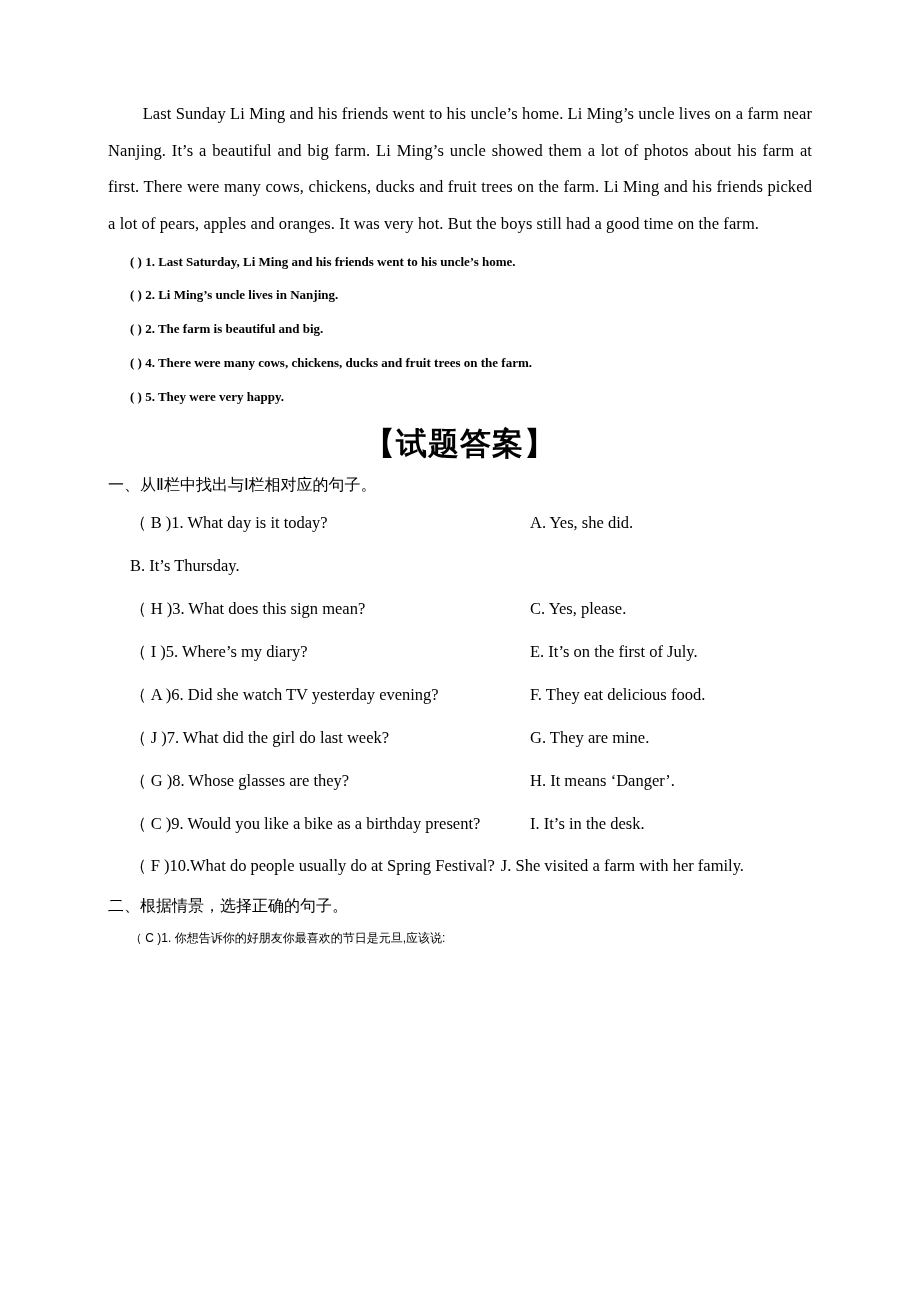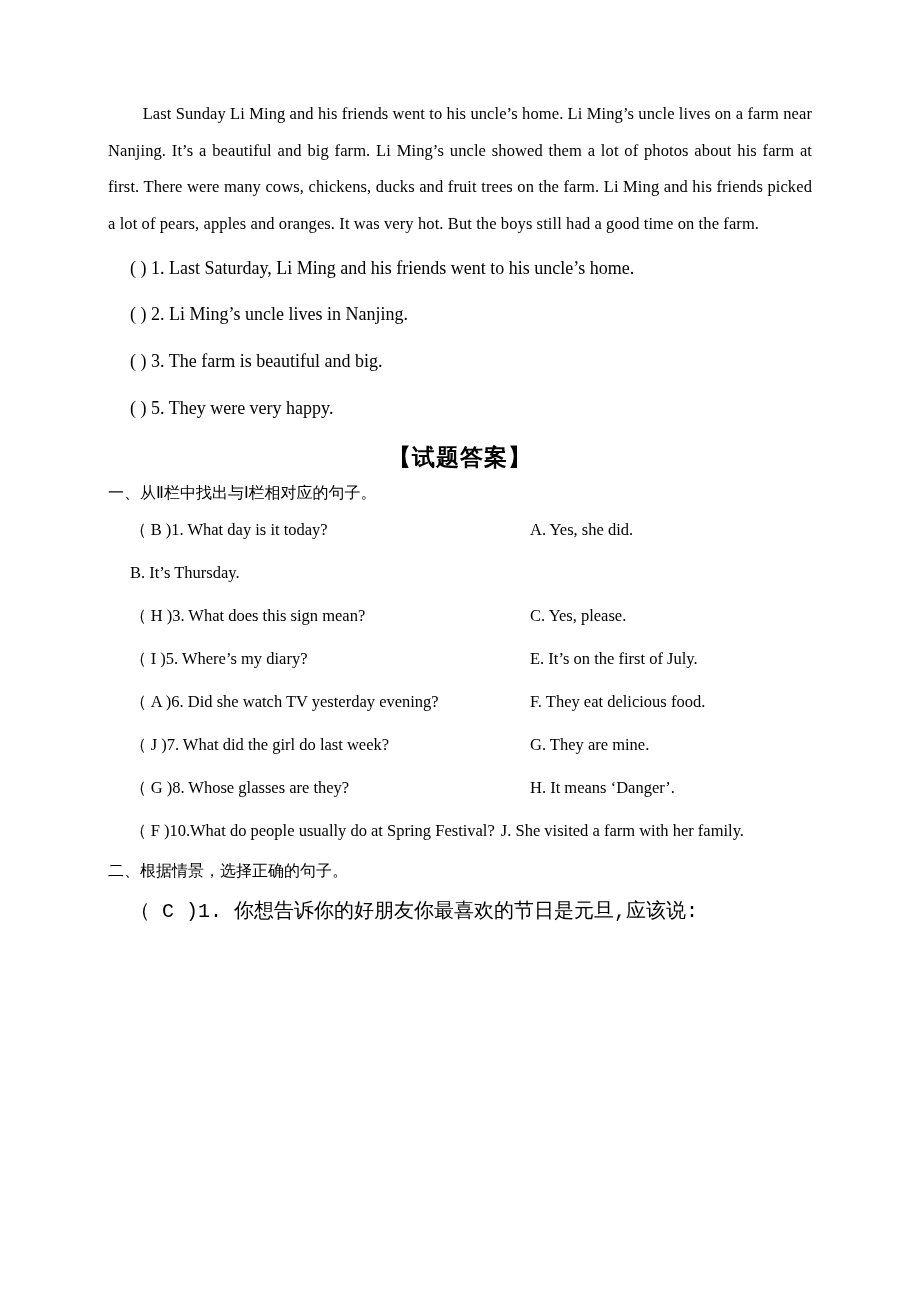--- a/index.html
+++ b/index.html
@@ -34,31 +34,32 @@
     letter-spacing: 0.1px;
   }
 
   
   .tf-list {
     margin: 0;
     padding: 0;
     list-style: none;
   }
   .tf-item {
-    font-size: 18px;
+    font-size: 13px;
     line-height: 2.6;
     padding-left: 22px;
     white-space: nowrap;
+    font-weight: bold;
   }
 
   
   .answer-heading {
     font-family: "DejaVu Sans", sans-serif;
     font-weight: bold;
-    font-size: 23px;
+    font-size: 31px;
     text-align: center;
     margin: 10px 0 6px 0;
     letter-spacing: 1px;
   }
 
   
   .cn-heading {
     font-family: "DejaVu Sans", sans-serif;
     font-size: 16px;
     margin: 4px 0 2px 0;
@@ -91,38 +92,39 @@
     padding-right: 6px;
   }
   sup {
     font-size: 0.68em;
     vertical-align: super;
     line-height: 0;
   }
 
   
   .choice-line {
-    font-family: Liberation Mono, monospace;
-    font-size: 20px;
+    font-family: Liberation Sans, sans-serif;
+    font-size: 12px;
     line-height: 2.5;
     padding-left: 22px;
     white-space: nowrap;
   }
 </style>
 </head>
 <body>
 
 <div class="page">
 
   <p class="passage">Last Sunday Li Ming and his friends went to his uncle’s home. Li Ming’s uncle lives on a farm near Nanjing. It’s a beautiful and big farm. Li Ming’s uncle showed them a lot of photos about his farm at first. There were many cows, chickens, ducks and fruit trees on the farm. Li Ming and his friends picked a lot of pears, apples and oranges. It was very hot. But the boys still had a good time on the farm.</p>
 
   <ul class="tf-list">
     <li class="tf-item">(    ) 1. Last Saturday, Li Ming and his friends went to his uncle’s home.</li>
     <li class="tf-item">(    ) 2. Li Ming’s uncle lives in Nanjing.</li>
-    <li class="tf-item">(    ) 3. The farm is beautiful and big.</li>
+    <li class="tf-item">(    ) 2. The farm is beautiful and big.</li>
+    <li class="tf-item">(    ) 4. There were many cows, chickens, ducks and fruit trees on the farm.</li>
     <li class="tf-item">(    ) 5. They were very happy.</li>
   </ul>
 
   <div class="answer-heading">【试题答案】</div>
 
   <div class="cn-heading">一、从Ⅱ栏中找出与Ⅰ栏相对应的句子。</div>
 
   <ul class="match-list">
     <li class="match-row">
       <span class="match-left">（ B )1. What day is it today?</span>
@@ -144,20 +146,24 @@
       <span class="match-right">F. They eat delicious food.</span>
     </li>
     <li class="match-row">
       <span class="match-left">（ J )7. What did the girl do last week?</span>
       <span class="match-right">G. They are mine.</span>
     </li>
     <li class="match-row">
       <span class="match-left">（ G )8. Whose glasses are they?</span>
       <span class="match-right">H. It means ‘Danger’.</span>
     </li>
+    <li class="match-row">
+      <span class="match-left">（ C )9. Would you like a bike as a birthday present?</span>
+      <span class="match-right">I. It’s in the desk.</span>
+    </li>
     <li class="match-row wide">
       <span class="match-left">（ F )10.What do people usually do at Spring Festival?</span>
       <span class="match-right">J. She visited a farm with her family.</span>
     </li>
   </ul>
 
   <div class="cn-heading">二、根据情景，选择正确的句子。</div>
 
   <div class="choice-line">（   C   )1. 你想告诉你的好朋友你最喜欢的节日是元旦,应该说:</div>
 

